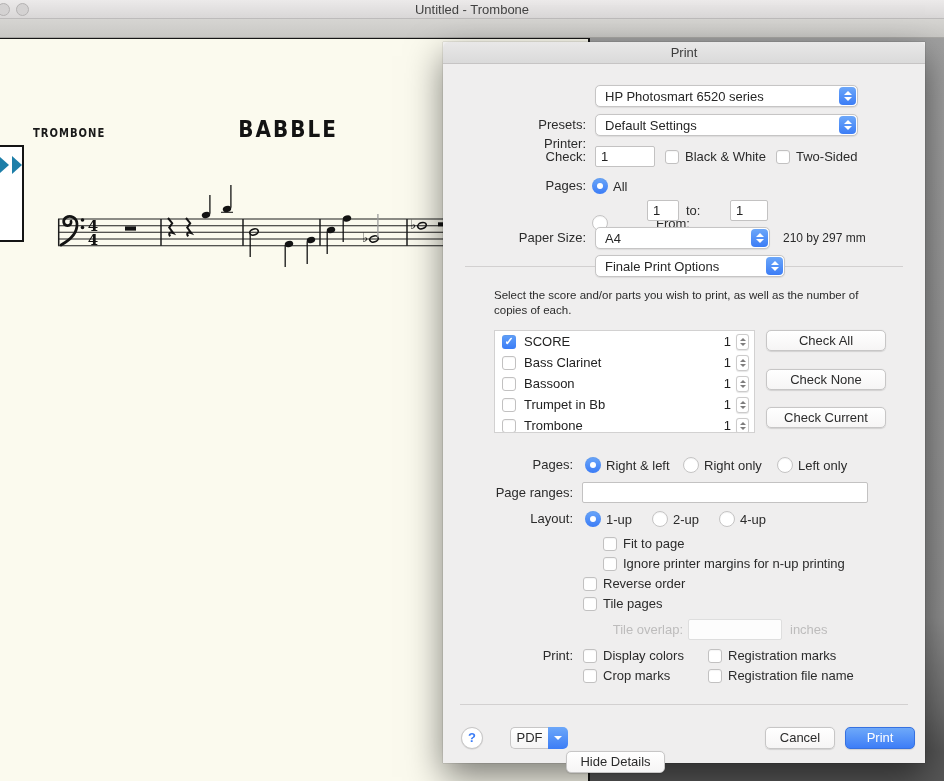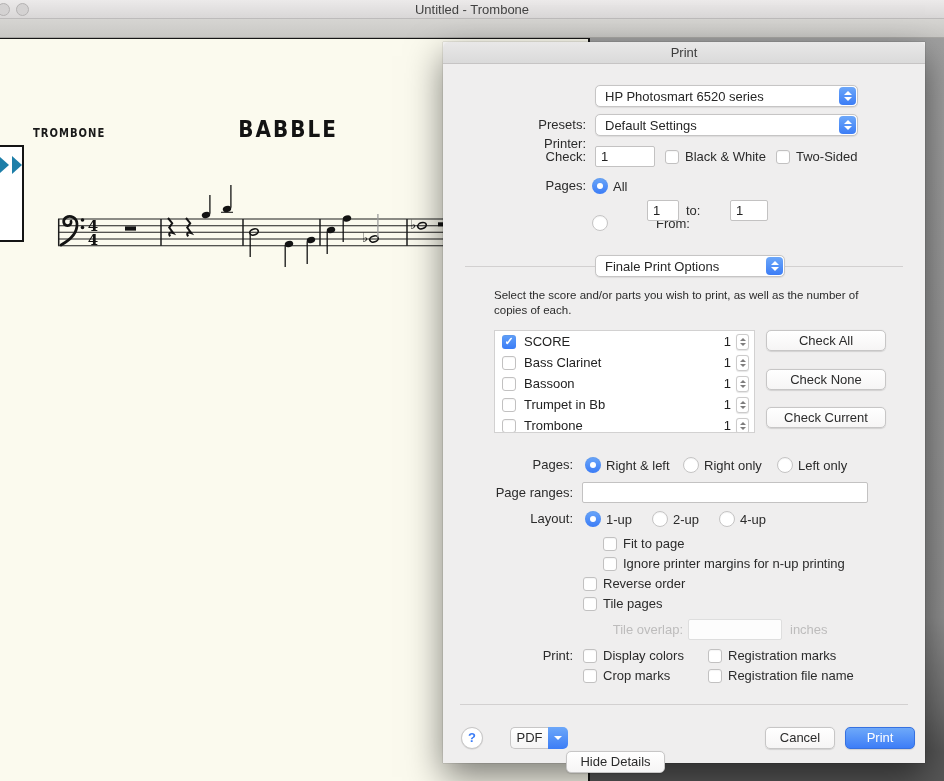--- a/index.html
+++ b/index.html
@@ -274,20 +274,31 @@
     <div class="row" style="left:0; top:157px; width:482px; height:21px;">
       <span class="cb-row" style="left:149px; top:16px;gap:43px;">
         <span class="radio"></span>
         <span class="rad-lab">From:</span>
       </span>
       <input class="txt" style="position: absolute; left: 204px; top: 1px; width: 32px;" value="1">
       <span style="position:absolute; left:243px; top:4px;">to:</span>
       <input class="txt" style="position: absolute; left: 287px; top: 1px; width: 38px;" value="1">
     </div>
 
+    <div class="row" style="left:0; top:185px; width:482px; height:22px;">
+      <span class="flabel" style="top:3px;">Paper Size:</span>
+      <div class="popup" style="left:152px; top:0; width:175px;">
+        <span class="val">A4</span>
+        <span class="pop-step">
+            <span class="chev-up"></span>
+            <span class="chev-dn"></span>
+          </span>
+      </div>
+      <span style="position:absolute; left:340px; top:4px; font-size:12px;">210 by 297 mm</span>
+    </div>
 
     <div class="divider" style="left:22px; right:22px; top:224px;"></div>
     <div class="popup" style="left:152px; top:213px; width:190px;">
       <span class="val">Finale Print Options</span>
       <span class="pop-step">
           <span class="chev-up"></span>
           <span class="chev-dn"></span>
         </span>
     </div>
 

